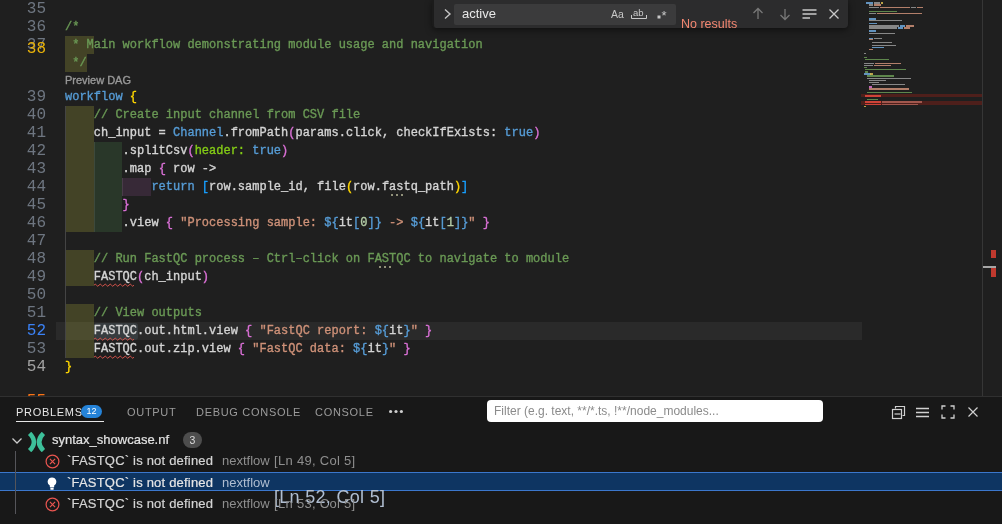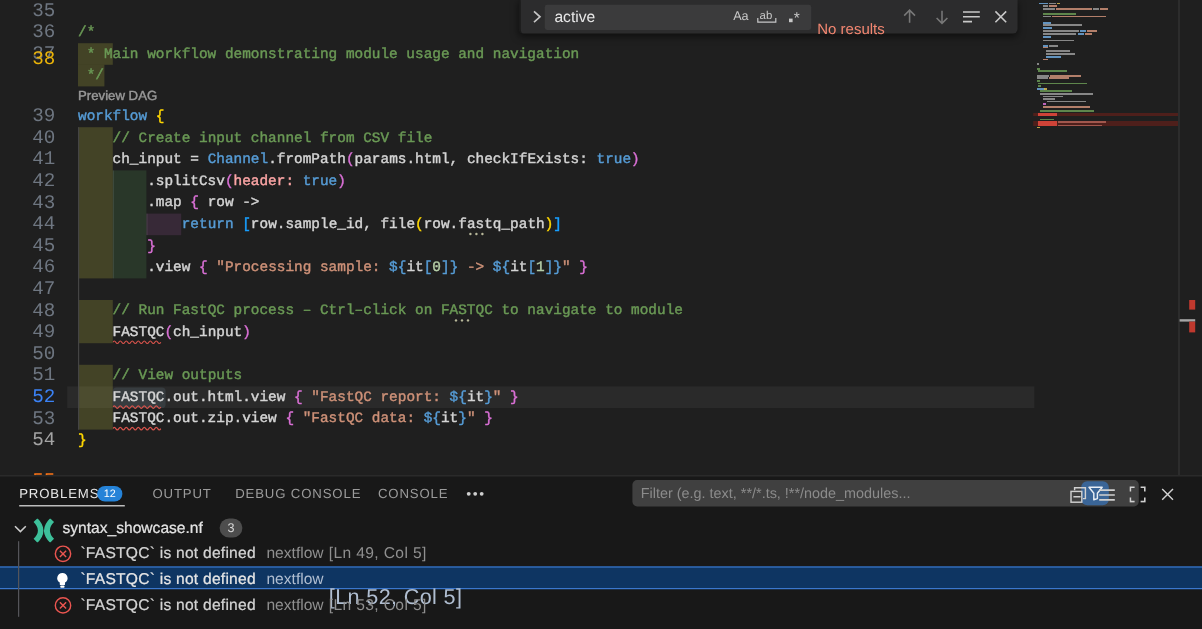--- a/index.html
+++ b/index.html
@@ -13,22 +13,22 @@
   box-shadow:0 2px 6px rgba(0,0,0,0.5); }
 #findinput { position:absolute; left:20px; top:3.5px; width:222px; height:21px; background:#3b3b3c;
   border-radius:2px; }
 #findtext { position:absolute; left:8px; top:2.5px; font-size:13px; color:#e8e8e8; }
 .tgl { position:absolute; top:4px; color:#c8c8c8; }
 #nores { position:absolute; left:247px; top:17px; font-size:12.5px; color:#f48771; }
 .fic { position:absolute; top:6px; }
 #panel { position:absolute; left:0; top:396px; width:1002px; height:128px; background:#181818;
   border-top:1px solid #303030; }
 .tab { position:absolute; top:8.5px; font-size:11px; letter-spacing:0.7px; color:#9b9b9b; }
-#filterbox { position:absolute; left:487px; top:3px; width:422px; height:22px; background:#404040;
-  border-radius:4px; overflow:hidden;margin-left:40px; }
+#filterbox { position:absolute; left:487px; top:3px; width:336px; height:22px; background:#ffffff;
+  border-radius:4px; overflow:hidden; }
 .pic { position:absolute; top:8px; }
 </style></head>
 <body>
 <div id="editor">
   <div style="position:absolute;left:56px;top:322px;width:806px;height:18px;background:#2a2a2a"></div>
   <div style="position:absolute;left:65px;top:36px;width:28.5px;height:18px;background:rgba(255,255,77,0.16);"></div>
     <div style="position:absolute;left:65px;top:54px;width:21.5px;height:18px;background:rgba(255,255,77,0.16);"></div>
     <div style="position:absolute;left:65px;top:106px;width:28.5px;height:126px;background:rgba(255,255,77,0.16);"></div>
     <div style="position:absolute;left:65px;top:250px;width:28.5px;height:36px;background:rgba(255,255,77,0.16);"></div>
     <div style="position:absolute;left:65px;top:304px;width:28.5px;height:54px;background:rgba(255,255,77,0.16);"></div>
@@ -58,22 +58,22 @@
     <div class="gn" style="top:322px;color:#3b82f6">52</div>
     <div class="gn" style="top:340px;color:#6e7681">53</div>
     <div class="gn" style="top:358px;color:#a3a3a3">54</div>
     <div class="gn" style="top:392px;color:#f97316">55</div>
   <div class="cl" style="top:72px;height:16px;line-height:16px;font-family:'Liberation Sans';font-size:11px;color:#999999">Preview DAG</div>
   <div class="cl" style="top:18px"><span style="color:#6A9955">/*</span></div>
     <div class="cl" style="top:36px"><span style="color:#6A9955"> * Main workflow demonstrating module usage and navigation</span></div>
     <div class="cl" style="top:54px"><span style="color:#6A9955"> */</span></div>
     <div class="cl" style="top:88px"><span style="color:#569CD6">workflow </span><span style="color:#ffd700">{</span></div>
     <div class="cl" style="top:106px"><span style="color:#d4d4d4">    </span><span style="color:#6A9955">// Create input channel from CSV file</span></div>
-    <div class="cl" style="top:124px"><span style="color:#d4d4d4">    ch_input = </span><span style="color:#569CD6">Channel</span><span style="color:#d4d4d4">.fromPath</span><span style="color:#DA70D6">(</span><span style="color:#d4d4d4">params.html, checkIfExists: </span><span style="color:#569CD6">true</span><span style="color:#DA70D6">)</span></div>
-    <div class="cl" style="top:142px"><span style="color:#d4d4d4">        .splitCsv</span><span style="color:#DA70D6">(</span><span style="color:#fca5a5">header: </span><span style="color:#569CD6">true</span><span style="color:#DA70D6">)</span></div>
+    <div class="cl" style="top:124px"><span style="color:#d4d4d4">    ch_input = </span><span style="color:#569CD6">Channel</span><span style="color:#d4d4d4">.fromPath</span><span style="color:#DA70D6">(</span><span style="color:#d4d4d4">params.click, checkIfExists: </span><span style="color:#569CD6">true</span><span style="color:#DA70D6">)</span></div>
+    <div class="cl" style="top:142px"><span style="color:#d4d4d4">        .splitCsv</span><span style="color:#DA70D6">(</span><span style="color:#84cc16">header: </span><span style="color:#569CD6">true</span><span style="color:#DA70D6">)</span></div>
     <div class="cl" style="top:160px"><span style="color:#d4d4d4">        .map </span><span style="color:#DA70D6">{</span><span style="color:#d4d4d4"> row -&gt;</span></div>
     <div class="cl" style="top:178px"><span style="color:#d4d4d4">            </span><span style="color:#569CD6">return</span><span style="color:#d4d4d4"> </span><span style="color:#179FFF">[</span><span style="color:#d4d4d4">row.sample_id, file</span><span style="color:#ffd700">(</span><span style="color:#d4d4d4">row.fastq_path</span><span style="color:#ffd700">)</span><span style="color:#179FFF">]</span></div>
     <div class="cl" style="top:196px"><span style="color:#d4d4d4">        </span><span style="color:#DA70D6">}</span></div>
     <div class="cl" style="top:214px"><span style="color:#d4d4d4">        .view </span><span style="color:#DA70D6">{</span><span style="color:#d4d4d4"> </span><span style="color:#CE9178">"Processing sample: </span><span style="color:#569CD6">${</span><span style="color:#d4d4d4">it</span><span style="color:#569CD6">[</span><span style="color:#B5CEA8">0</span><span style="color:#569CD6">]</span><span style="color:#569CD6">}</span><span style="color:#CE9178"> -&gt; </span><span style="color:#569CD6">${</span><span style="color:#d4d4d4">it</span><span style="color:#569CD6">[</span><span style="color:#B5CEA8">1</span><span style="color:#569CD6">]</span><span style="color:#569CD6">}</span><span style="color:#CE9178">"</span><span style="color:#d4d4d4"> </span><span style="color:#DA70D6">}</span></div>
     <div class="cl" style="top:250px"><span style="color:#d4d4d4">    </span><span style="color:#6A9955">// Run FastQC process – Ctrl–click on FASTQC to navigate to module</span></div>
     <div class="cl" style="top:268px"><span style="color:#d4d4d4">    FASTQC</span><span style="color:#DA70D6">(</span><span style="color:#d4d4d4">ch_input</span><span style="color:#DA70D6">)</span></div>
     <div class="cl" style="top:304px"><span style="color:#d4d4d4">    </span><span style="color:#6A9955">// View outputs</span></div>
     <div class="cl" style="top:322px"><span style="color:#d4d4d4">    FASTQC.out.html.view </span><span style="color:#DA70D6">{</span><span style="color:#d4d4d4"> </span><span style="color:#CE9178">"FastQC report: </span><span style="color:#569CD6">${</span><span style="color:#d4d4d4">it</span><span style="color:#569CD6">}</span><span style="color:#CE9178">"</span><span style="color:#d4d4d4"> </span><span style="color:#DA70D6">}</span></div>
     <div class="cl" style="top:340px"><span style="color:#d4d4d4">    FASTQC.out.zip.view </span><span style="color:#DA70D6">{</span><span style="color:#d4d4d4"> </span><span style="color:#CE9178">"FastQC data: </span><span style="color:#569CD6">${</span><span style="color:#d4d4d4">it</span><span style="color:#569CD6">}</span><span style="color:#CE9178">"</span><span style="color:#d4d4d4"> </span><span style="color:#DA70D6">}</span></div>
     <div class="cl" style="top:358px"><span style="color:#ffd700">}</span></div>

